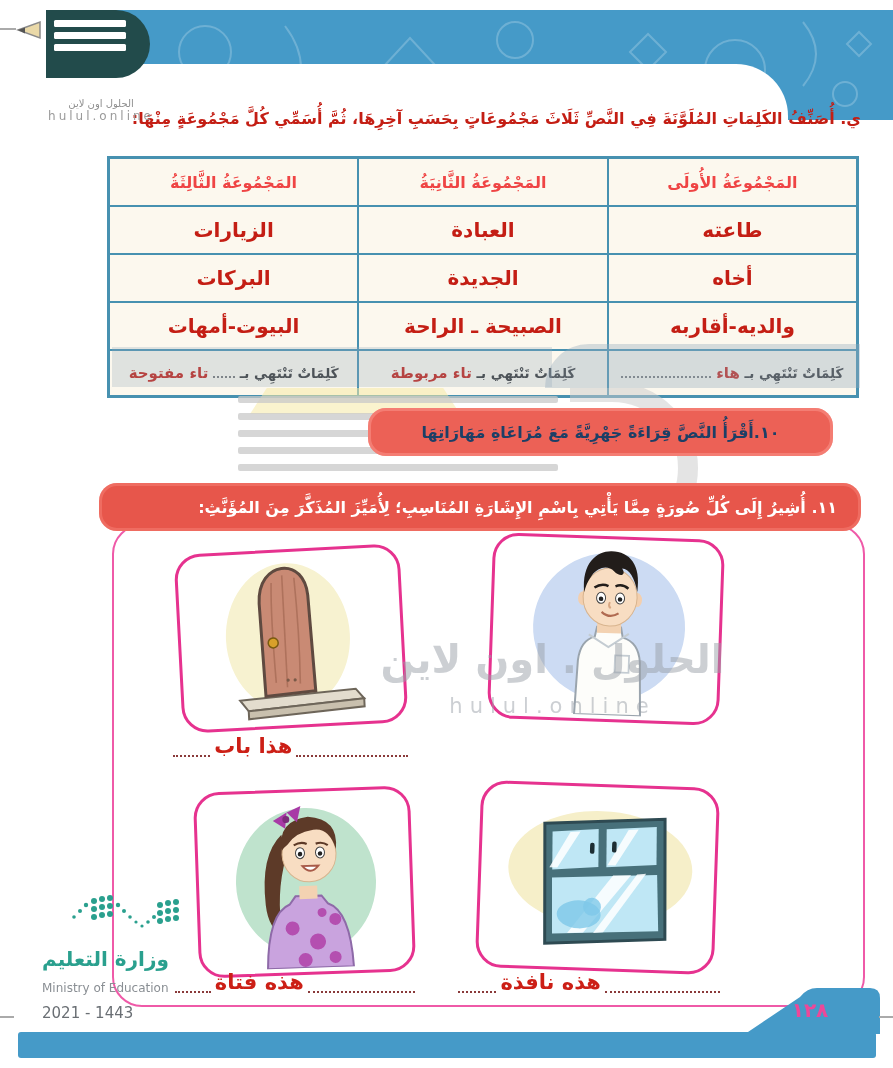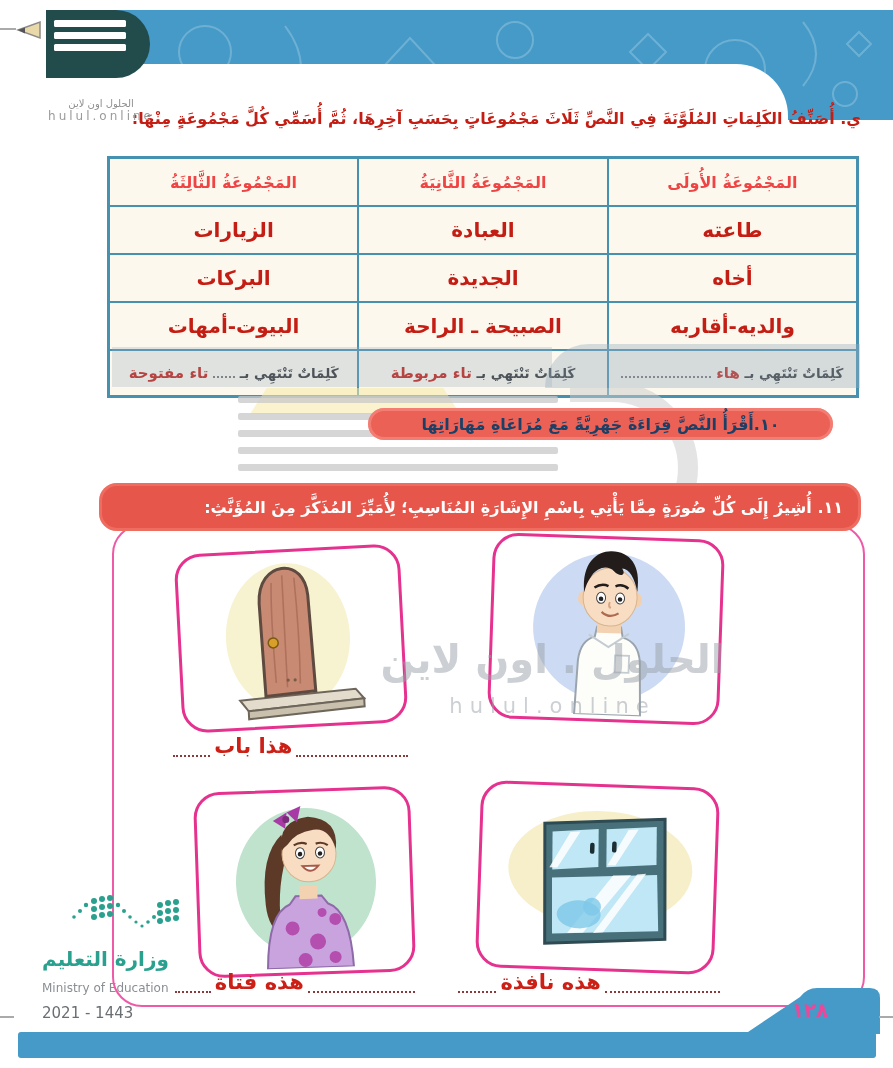--- a/index.html
+++ b/index.html
@@ -38,26 +38,26 @@
   .wm-blob{position:absolute;left:545px;top:344px;width:315px;height:44px;
     background:rgba(150,170,188,.38);border-top-left-radius:130px;z-index:2;pointer-events:none;}
   .wm-band{position:absolute;left:112px;top:347px;width:440px;height:40px;
     background:rgba(148,168,185,.28);z-index:2;pointer-events:none;}
   .wm-tri{position:absolute;left:250px;top:388px;width:210px;height:26px;
     background:rgba(245,233,165,.55);clip-path:polygon(8% 0,92% 0,100% 100%,0 100%);
     z-index:1;pointer-events:none;}
   
   .wm-book{position:absolute;left:230px;top:388px;z-index:1;pointer-events:none;}
   
-  .q10{position:absolute;left:368px;top:408px;width:465px;height:32px;background:#ec6156;
+  .q10{position:absolute;left:368px;top:408px;width:465px;height:48px;background:#ec6156;
     border-radius:18px;color:#1c3f66;font-weight:bold;font-size:16px;z-index:3;
     display:flex;align-items:center;justify-content:center;box-shadow:inset 0 0 0 3px rgba(255,160,150,.45);}
   .q11{position:absolute;left:99px;top:483px;width:762px;height:48px;background:#e7564b;
     border-radius:18px;color:#fff;font-weight:bold;font-size:16px;z-index:4;
-    display:flex;align-items:center;justify-content:flex-start;padding-right:18px;box-sizing:border-box;
+    display:flex;align-items:center;justify-content:flex-start;padding-right:24px;box-sizing:border-box;
     box-shadow:inset 0 0 0 3px rgba(255,150,140,.35);}
   
   .big-frame{position:absolute;left:112px;top:524px;width:749px;height:479px;
     border:2.5px solid #ef5aa8;border-radius:30px;z-index:1;background:#fff;}
   .card{position:absolute;background:#fff;border:3.5px solid #e6328f;border-radius:26px;
     z-index:3;overflow:hidden;}
   .card svg{display:block;}
   .card-boy{left:490px;top:536px;width:226px;height:180px;transform:rotate(2deg);}
   .card-door{left:178px;top:549px;width:220px;height:173px;transform:rotate(-3deg);}
   .card-window{left:478px;top:784px;width:233px;height:181px;transform:rotate(2deg);}

